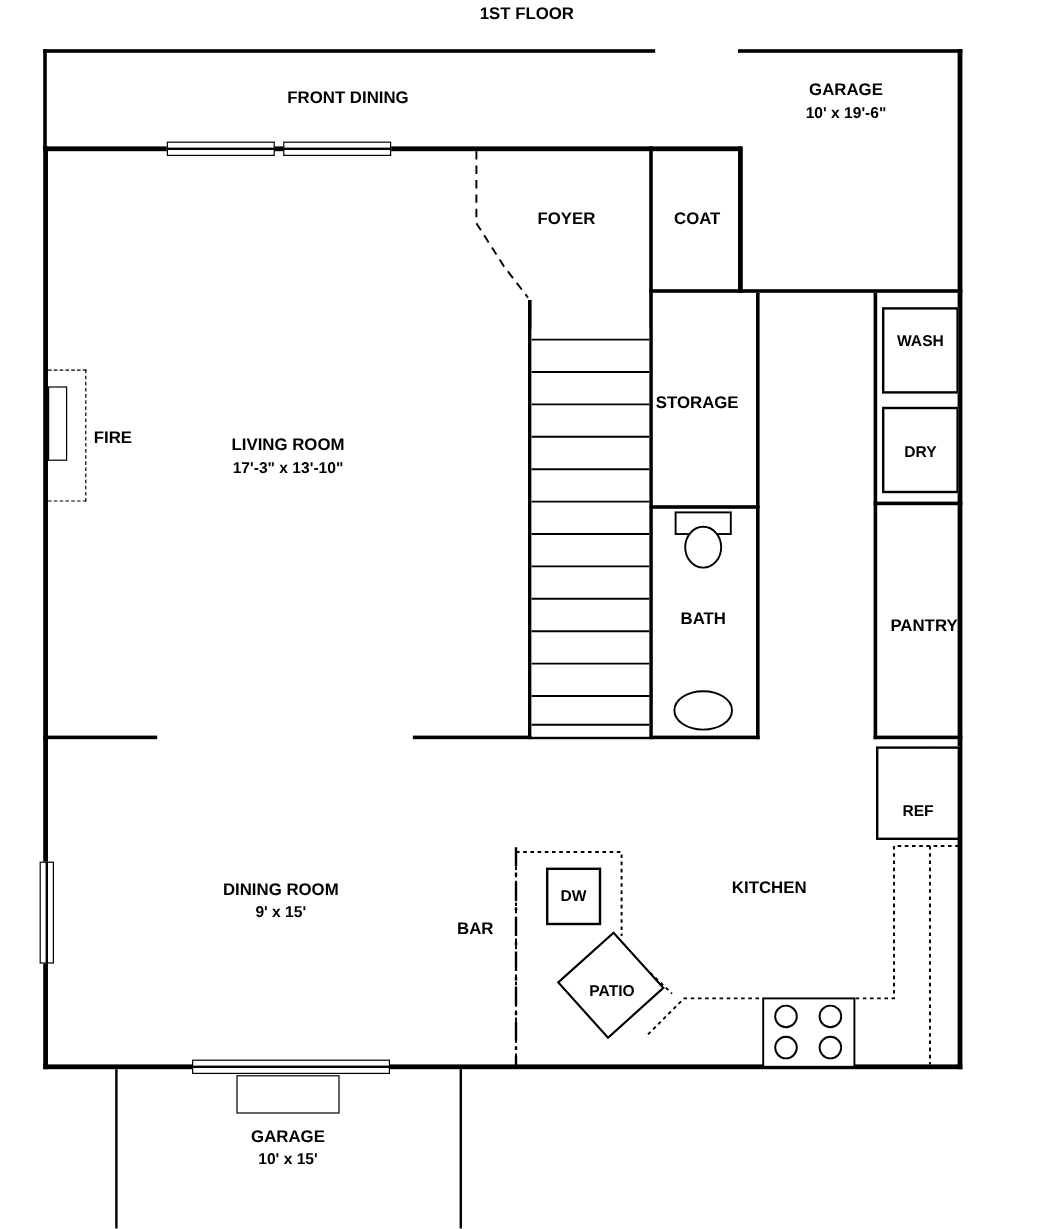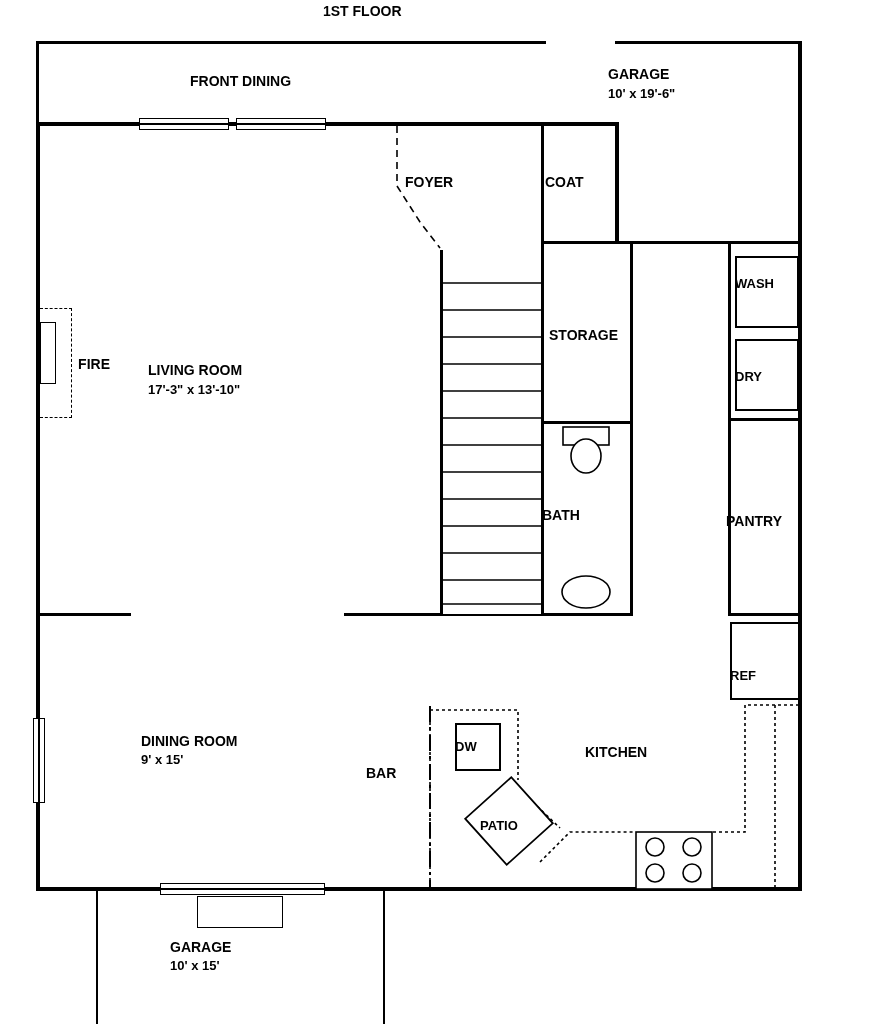--- a/index.html
+++ b/index.html
@@ -15,20 +15,21 @@
     position: relative;
     width: 873px;
     height: 1024px;
     background: #ffffff;
     overflow: hidden;
   }
   .lbl {
     position: absolute;
     font-family: "Liberation Sans", sans-serif;
     font-weight: bold;
+    text-align: center;
     line-height: 1.25;
     white-space: pre-line;
     color: #000;
   }
   .t13 { font-size: 13px; }
   .t14 { font-size: 14px; }
   .wall {
     position: absolute;
     background: #000000;
   }
@@ -199,31 +200,31 @@
 
   <div class="lbl t14" style="left:190px; top:73px; width:200px;">FRONT DINING</div>
 
   <div class="lbl t14" style="left:608px; top:66px; width:194px;">GARAGE</div>
   <div class="lbl t13" style="left:608px; top:86px; width:194px;">10' x 19'-6"</div>
 
   <div class="lbl t14" style="left:405px; top:174px; width:134px;">FOYER</div>
 
   <div class="lbl t14" style="left:545px; top:174px; width:72px;">COAT</div>
 
-  <div class="lbl t14" style="left:549px; top:327px; width:100px;">STORAGE</div>
+  <div class="lbl t14" style="left:531px; top:327px; width:100px;">STORAGE</div>
 
   <div class="lbl t14" style="left:542px; top:507px; width:88px;">BATH</div>
 
   <div class="lbl t14" style="left:148px; top:362px; width:184px;">LIVING ROOM</div>
   <div class="lbl t13" style="left:148px; top:382px; width:184px;">17'-3" x 13'-10"</div>
 
   <div class="lbl t14" style="left:141px; top:733px; width:186px;">DINING ROOM</div>
   <div class="lbl t13" style="left:141px; top:752px; width:186px;">9' x 15'</div>
 
-  <div class="lbl t14" style="left:585px; top:731px; width:112px;margin-top:13px;">KITCHEN</div>
+  <div class="lbl t14" style="left:585px; top:731px; width:112px;">KITCHEN</div>
 
   <div class="lbl t14" style="left:726px; top:513px; width:88px;">PANTRY</div>
 
   <div class="lbl t14" style="left:366px; top:765px; width:60px;">BAR</div>
 
   <div class="lbl t13" style="left:480px; top:818px; width:60px;">PATIO</div>
 
   <div class="lbl t14" style="left:170px; top:939px; width:140px;">GARAGE</div>
   <div class="lbl t13" style="left:170px; top:958px; width:140px;">10' x 15'</div>
 

